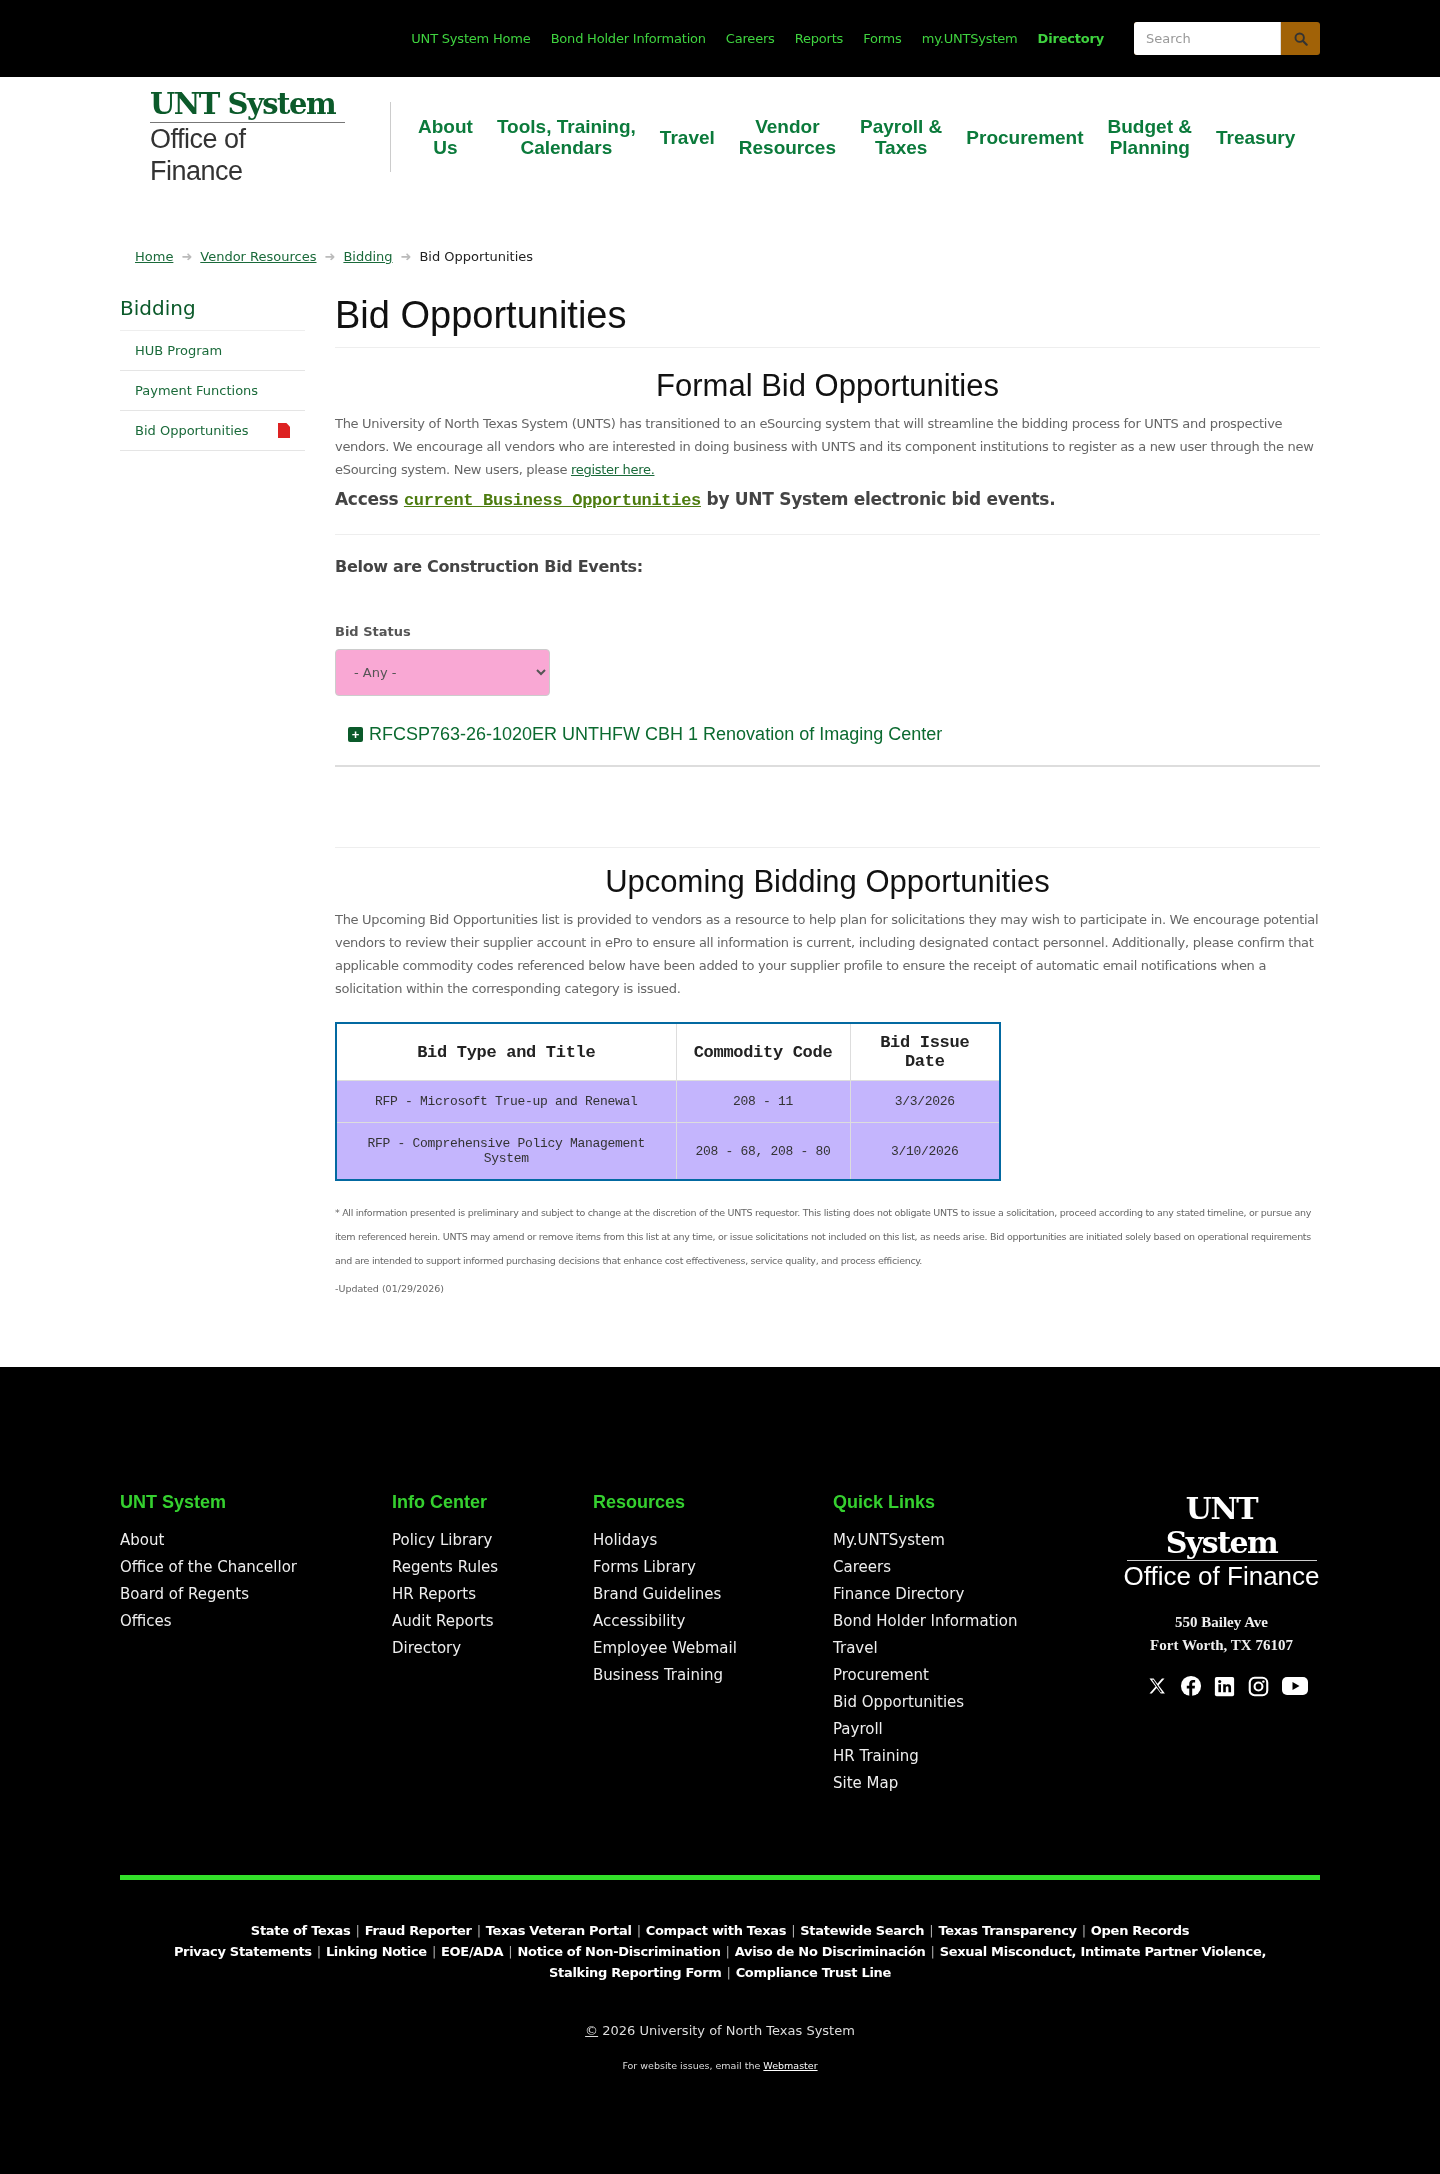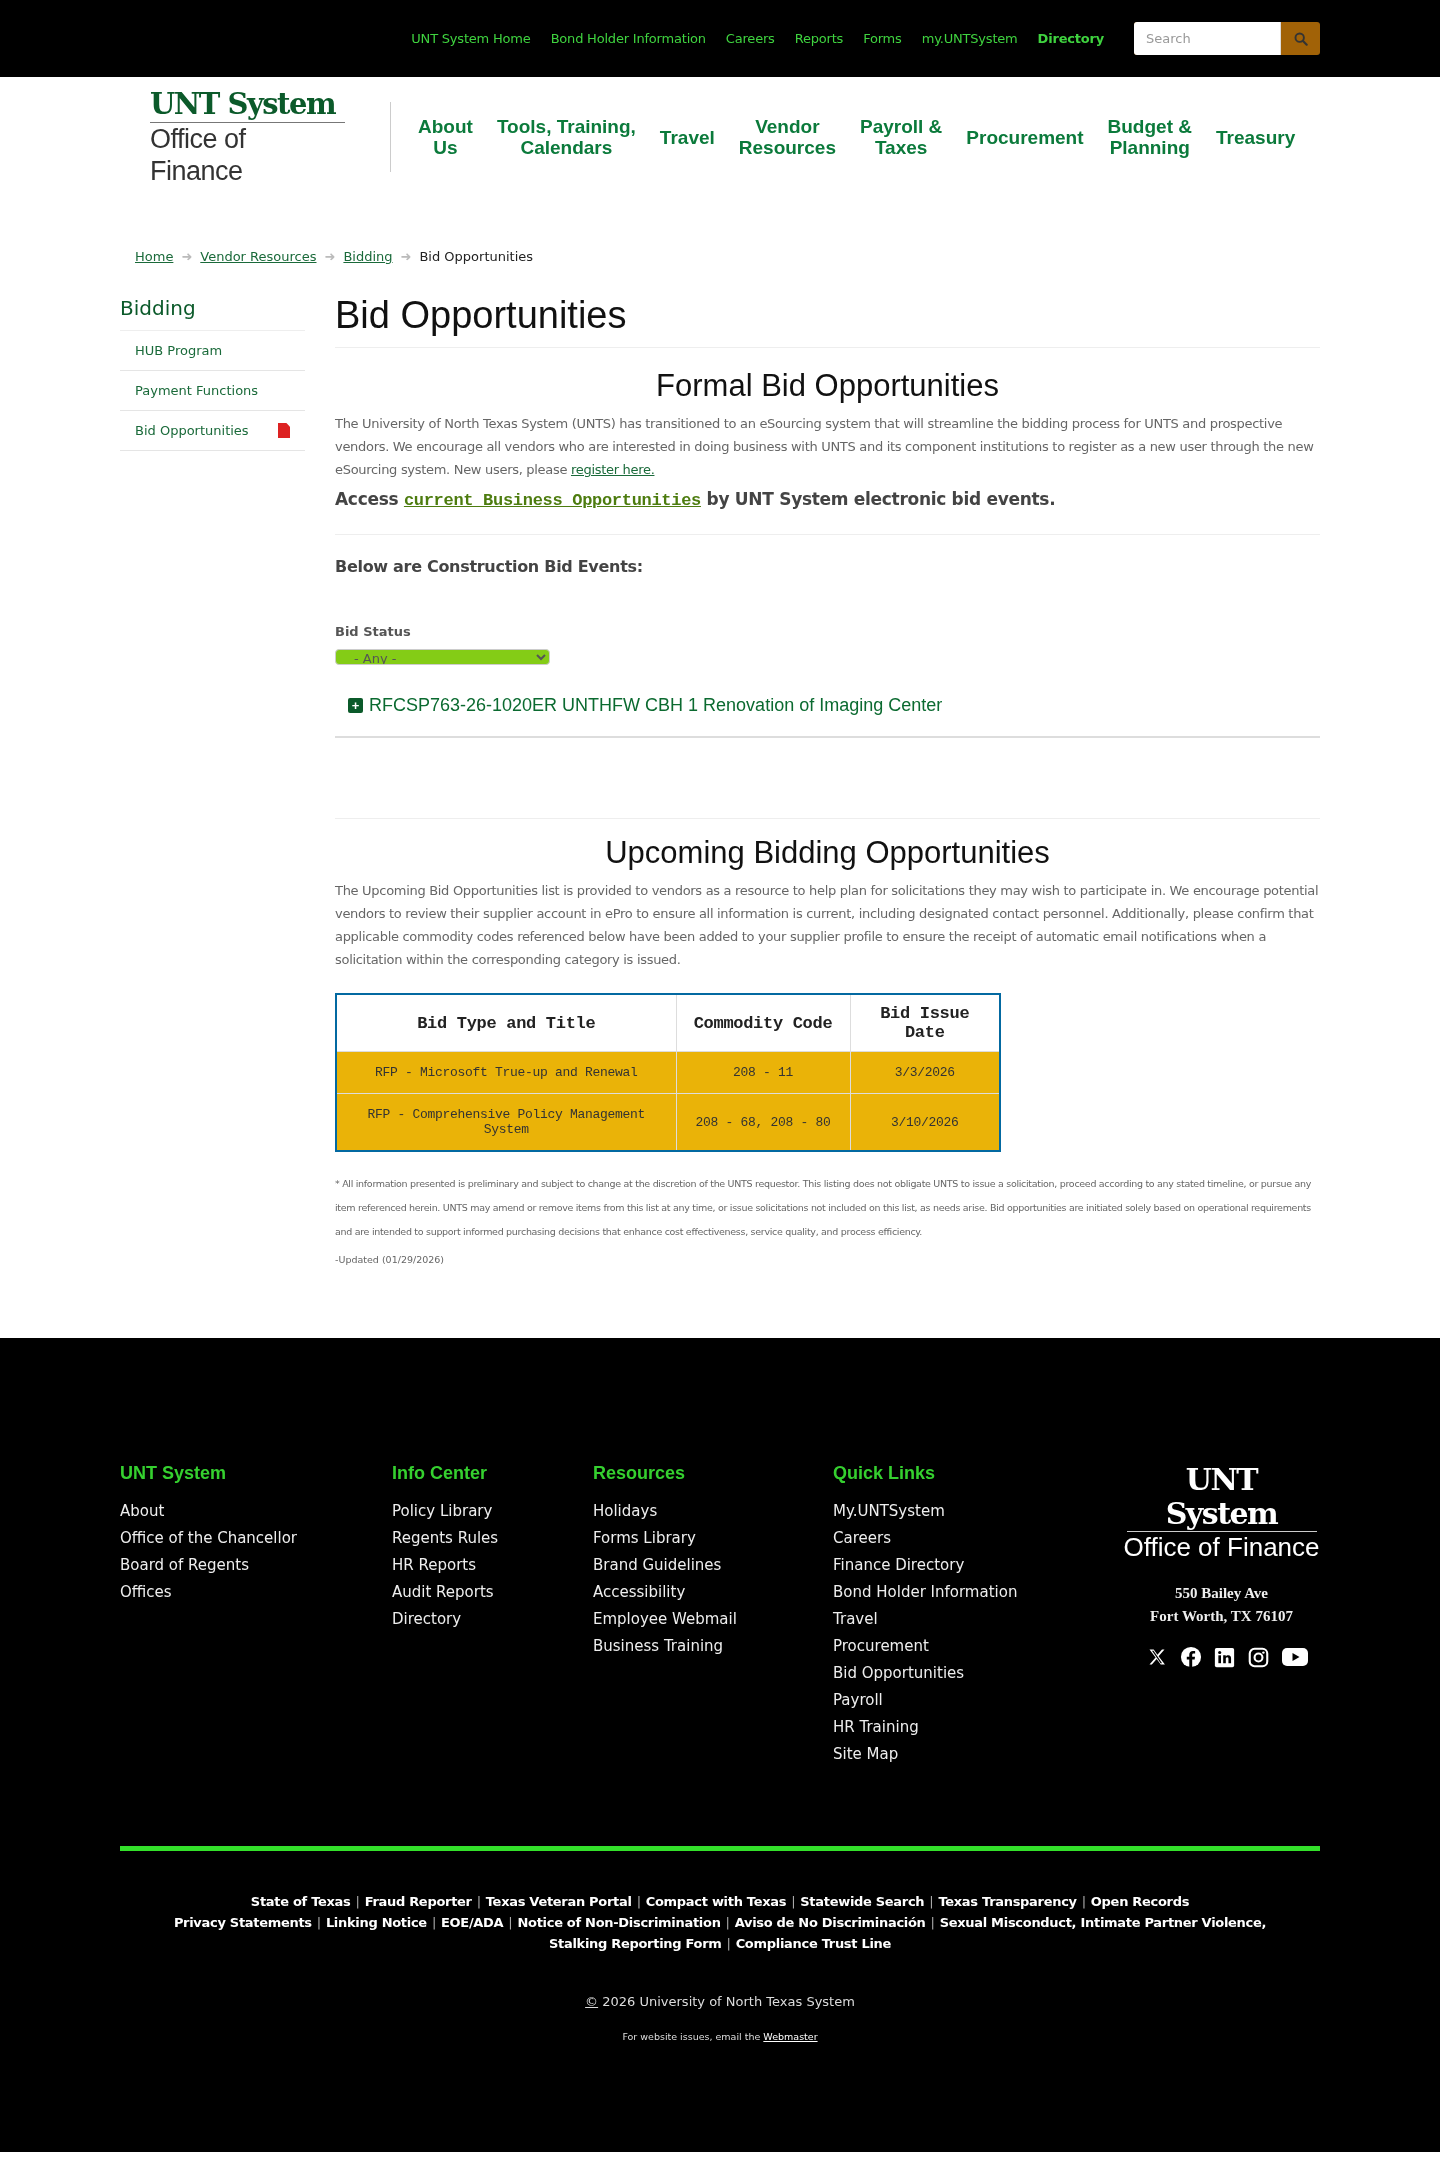--- a/index.html
+++ b/index.html
@@ -43,31 +43,31 @@
   .main { width: 985px; }
   .main h1 { font-family: "Liberation Sans", sans-serif; font-weight: normal; font-size: 38px; color: #111; padding-bottom: 10px; border-bottom: 1px solid #eee; }
   .main h2.center { text-align: center; font-family: "Liberation Sans", sans-serif; font-weight: normal; font-size: 31px; color: #111; margin: 20px 0 8px; }
   .main p.body { font-family: "DejaVu Sans", sans-serif; font-size: 13px; line-height: 23px; color: #666; letter-spacing: -0.3px; }
   .main p.body a { color: #1a6a3a; }
   .access { font-family: "DejaVu Sans", sans-serif; font-weight: bold; font-size: 17px; color: #444; margin: 8px 0 24px; letter-spacing: -0.3px; }
   .access a { color: #4d7c0f; text-decoration: underline; font-family: Liberation Mono, monospace; }
   hr.light { border: none; border-top: 1px solid #eee; }
   .subhead { font-family: "DejaVu Sans", sans-serif; font-weight: bold; font-size: 16px; color: #444; margin: 22px 0 48px; letter-spacing: -0.3px; }
   .label { font-family: "DejaVu Sans", sans-serif; font-weight: bold; font-size: 13px; color: #555; margin-bottom: 10px; }
-  select.status { width: 215px; height: 16px; border: 1px solid #ccc; border-radius: 4px; padding: 0 14px; font-family: "DejaVu Sans", sans-serif; font-size: 13px; color: #555; background: #84cc16; }
+  select.status { width: 215px; height: 47px; border: 1px solid #ccc; border-radius: 4px; padding: 0 14px; font-family: "DejaVu Sans", sans-serif; font-size: 13px; color: #555; background: #f9a8d4; }
   .bid-event { display: flex; align-items: center; margin: 28px 0 0 13px; padding-bottom: 20px; cursor: pointer; }
   .plus-icon { width: 15px; height: 15px; background: #0b5a2a; color: #fff; font-weight: bold; font-size: 13px; line-height: 15px; text-align: center; border-radius: 2px; margin-right: 6px; }
   .bid-event span.t { color: #0b6a30; font-family: "Liberation Sans", sans-serif; font-size: 18px; }
   hr.mid { border: none; border-top: 2px solid #ddd; }
   .spacer { height: 80px; }
 
   table.bids { border-collapse: collapse; border: 2px solid #0369a1; margin: 22px 0 20px; font-family: Liberation Mono, monospace; }
   table.bids th { font-weight: bold; font-size: 17px; color: #222; padding: 9px 10px; background: #fff; border: 1px solid #ddd; letter-spacing: -0.3px; }
   table.bids td { font-size: 13px; color: #333; padding: 13px 10px; text-align: center; border: 1px solid #ddd; letter-spacing: -0.3px; }
-  table.bids tr.odd td { background: #eab308; }
+  table.bids tr.odd td { background: #c4b5fd; }
   .col1 { width: 340px; } .col2 { width: 174px; } .col3 { width: 150px; }
   .disclaimer { font-family: "DejaVu Sans", sans-serif; font-size: 9.5px; line-height: 24px; color: #666; letter-spacing: -0.3px; }
   .updated { font-family: "DejaVu Sans", sans-serif; font-size: 9.5px; color: #666; margin: 10px 0 73px; }
 
   
   .footer { background: #000; padding: 125px 120px 40px; margin-top: 0; }
   .fcols { display: flex; }
   .fcol h3 { color: #35d02f; font-family: "Liberation Sans", sans-serif; font-weight: bold; font-size: 18px; margin-bottom: 14px; }
   .fcol a { display: block; color: #eee; font-family: "DejaVu Sans", sans-serif; font-size: 15px; text-decoration: none; line-height: 27px; }
   .fc1 { width: 272px; } .fc2 { width: 201px; } .fc3 { width: 240px; } .fc4 { width: 250px; }

